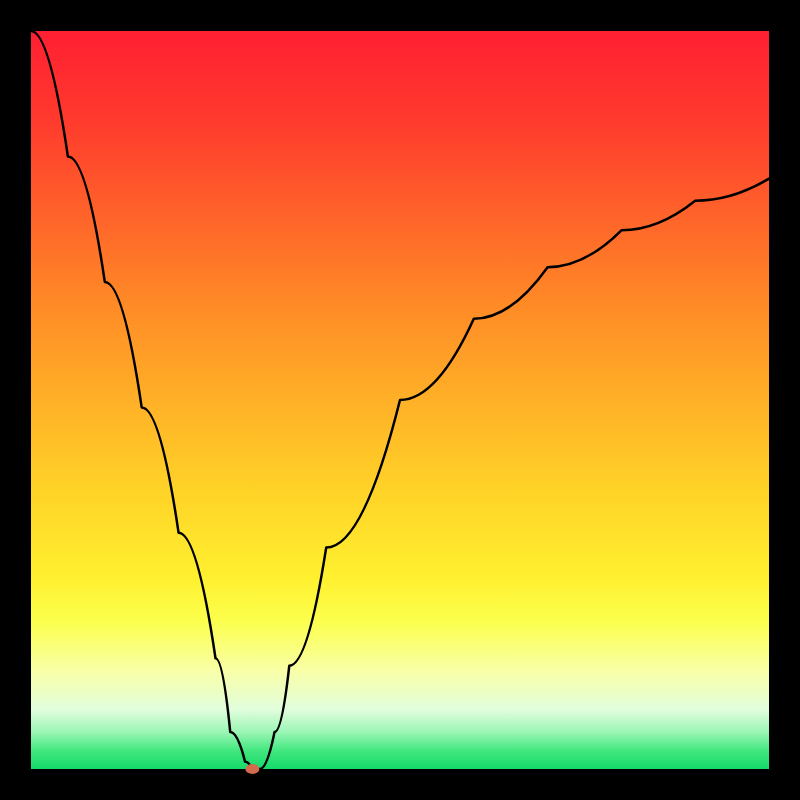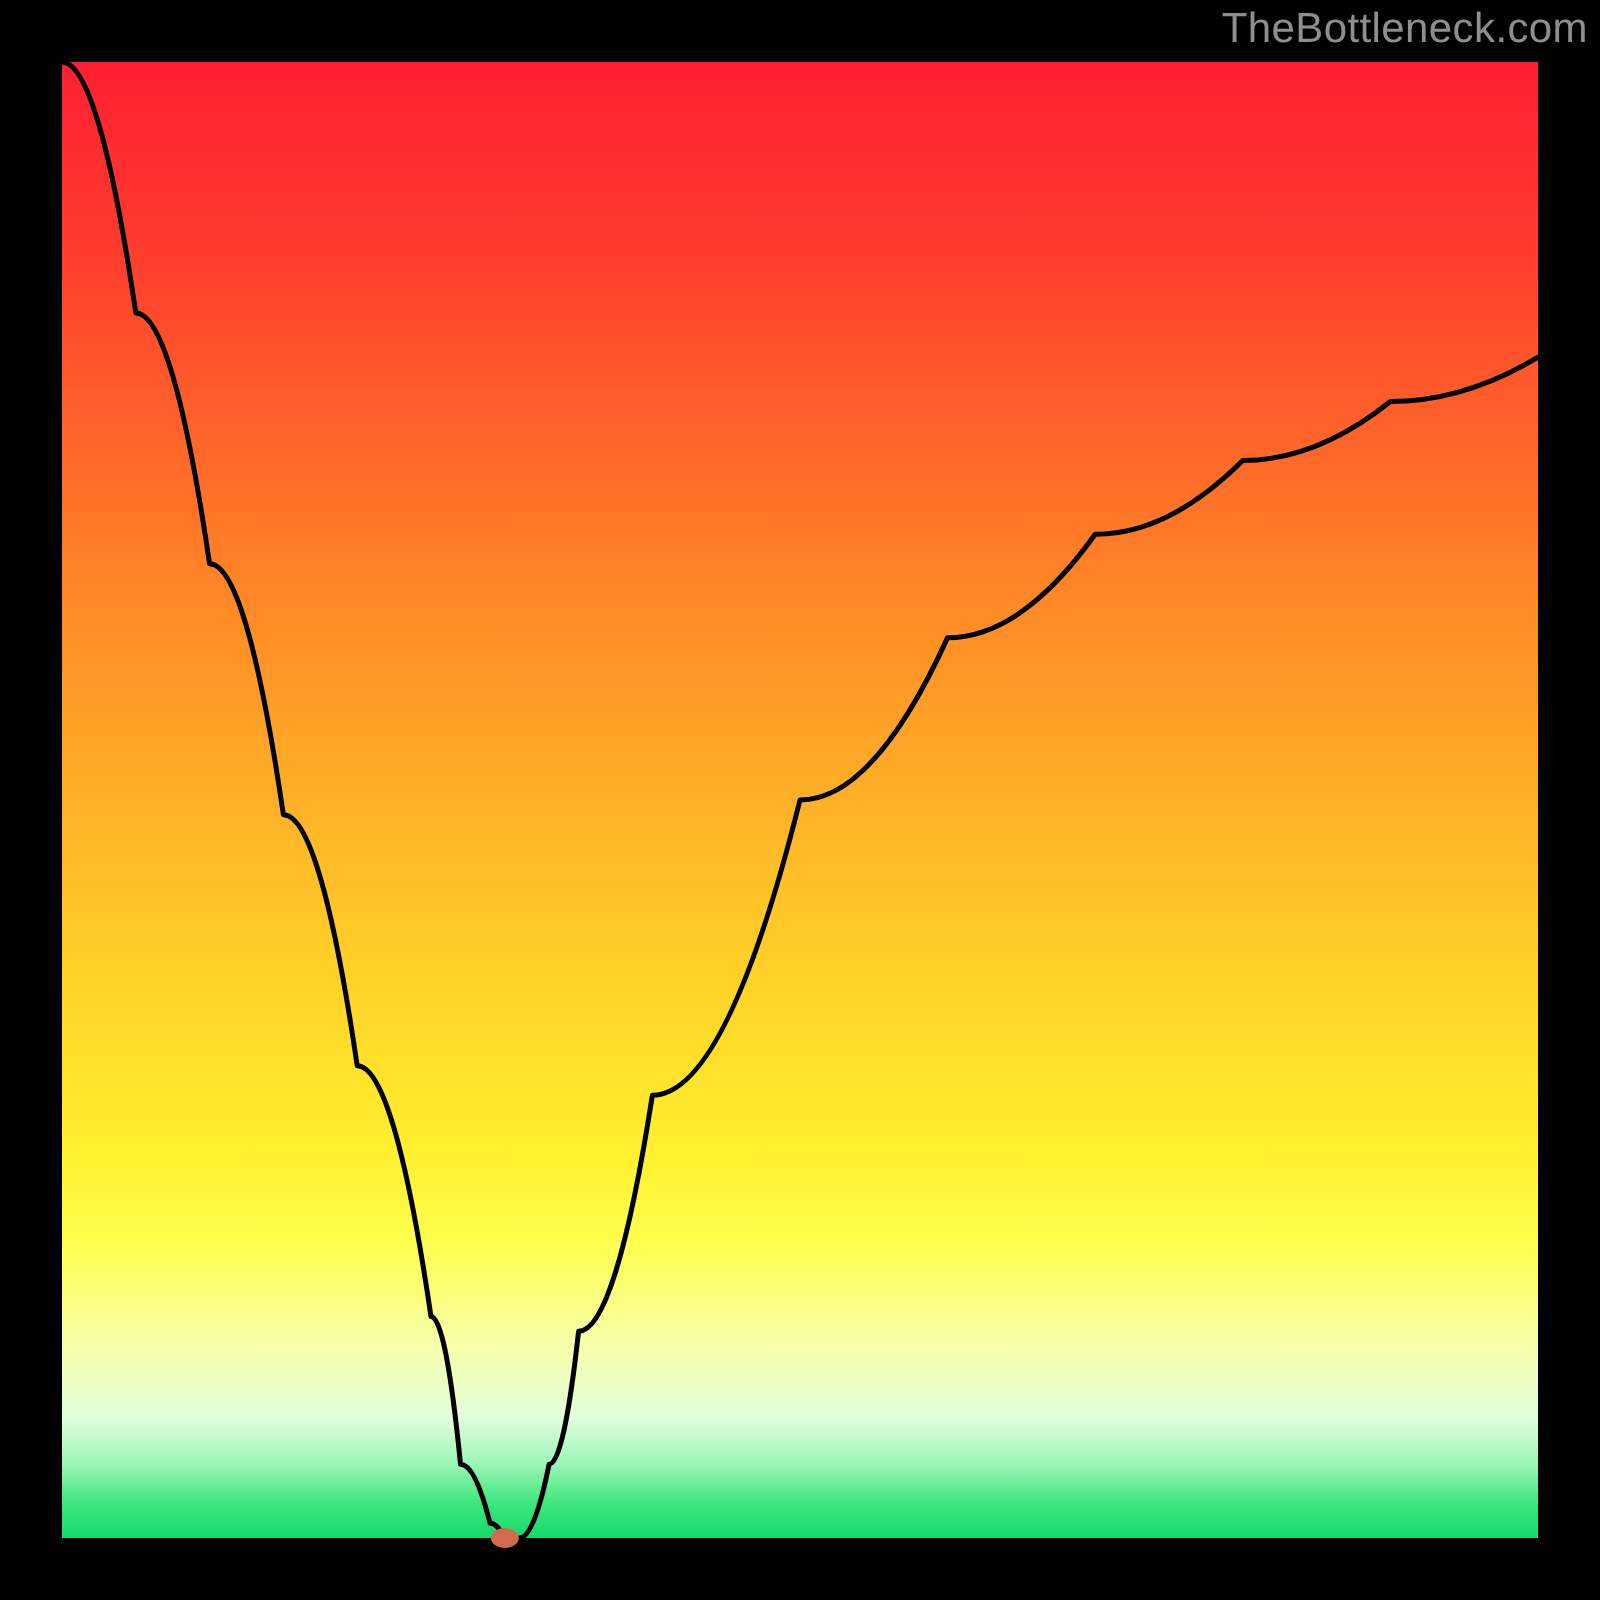--- a/index.html
+++ b/index.html
@@ -59,14 +59,13 @@
 </head>
 <body>
 
 <div class="frame">
   <div class="plot-area">
     <svg class="curve" viewBox="0 0 738 738" preserveAspectRatio="none">
       <path id="curve-path" d="M 0 0 Q 18.45 0 36.9 125.46000000000004 Q 55.349999999999994 125.46000000000004 73.8 250.91999999999996 Q 92.25 250.91999999999996 110.7 376.38 Q 129.15 376.38 147.6 501.84000000000003 Q 166.05 501.84000000000003 184.5 627.3 Q 191.88 627.3 199.26000000000002 701.1 Q 206.64 701.1 214.01999999999998 730.62 Q 217.70999999999998 730.62 221.4 738 Q 225.09 738 228.78 738 Q 236.16000000000003 738 243.54000000000002 701.1 Q 250.92000000000002 701.1 258.3 634.68 Q 276.75 634.68 295.2 516.6 Q 332.1 516.6 369 369 Q 405.9 369 442.8 287.82 Q 479.70000000000005 287.82 516.6 236.15999999999997 Q 553.5 236.15999999999997 590.4 199.26 Q 627.3 199.26 664.2 169.74 Q 701.1 169.74 738 147.60000000000002" fill="none" stroke="#000000" stroke-width="2.5" stroke-linejoin="round" stroke-linecap="round"></path>
       <ellipse id="marker-dot" cx="221.4" cy="738" rx="7" ry="5" fill="#d36b4f"></ellipse>
     </svg>
   </div>
-  <div class="watermark">TheBottleneck.com</div>
 </div>
 
 </body></html>

